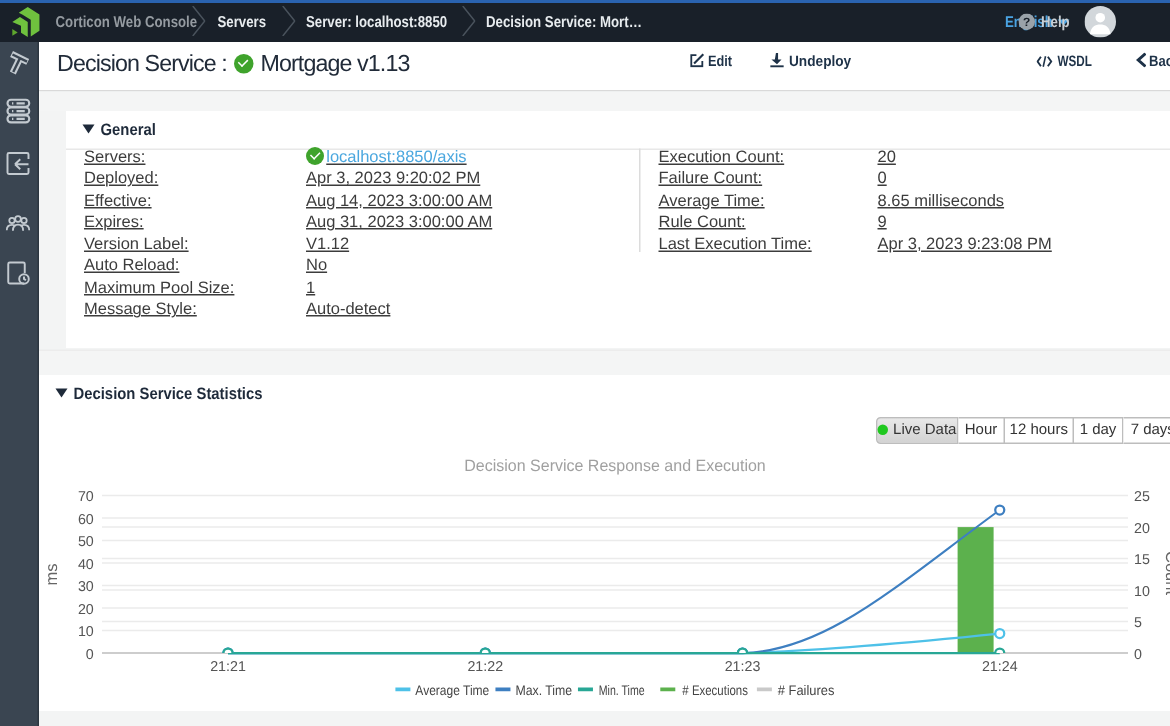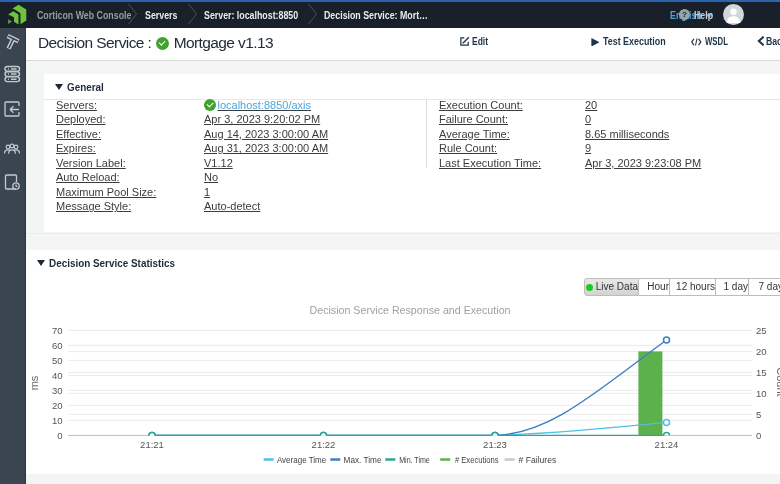--- a/index.html
+++ b/index.html
@@ -39,21 +39,21 @@
 .lchk { display:inline-block; width:12px; height:12px; border-radius:50%; background:#3fa32c; position:relative; vertical-align:-2.5px; margin-right:1.5px; }
 .lchk::after { content:""; position:absolute; left:2.6px; top:2.9px; width:5px; height:2.6px; border-left:1.6px solid #fff; border-bottom:1.6px solid #fff; transform:rotate(-45deg); }
 .link { color:#4aa7df; }
 
 #band { position:absolute; left:26px; top:232.5px; width:754px; height:17px; background:#f4f5f5; border-top:1px solid #ececec; }
 
 #stats { position:absolute; left:26px; top:249.5px; width:780px; height:224.5px; background:#fff; }
 #statshead { position:absolute; left:11px; top:7.5px; }
 
 #bgroup { position:absolute; left:558px; top:28.5px; height:18px; display:flex; font-size:10px; color:#333; }
-.bseg { height:18px; line-height:16px; border:1px solid #bdbdbd; border-left:none; background:#fff; text-align:right; white-space:nowrap; }
+.bseg { height:18px; line-height:16px; border:1px solid #bdbdbd; border-left:none; background:#fff; text-align:center; white-space:nowrap; }
 .bseg.first { border-left:1px solid #bdbdbd; border-radius:3px 0 0 3px; background:linear-gradient(#e8e8e8,#d3d3d3); }
 .bseg.last { border-radius:0 3px 3px 0; }
 .gdot { display:inline-block; width:7px; height:7px; border-radius:50%; background:#1fc81f; margin-right:3px; vertical-align:-0.5px; }
 
 </style>
 </head>
 <body>
 
 <div id="topbar">
   <div id="topstrip"></div>
@@ -122,24 +122,25 @@
 </div>
 
 <div id="hdr">
   <div id="title">Decision Service : <span class="chk"></span> Mortgage v1.13</div>
   <div class="hbtn" style="left:433.5px">
     <svg width="10" height="10" viewBox="0 0 14 14" fill="none" stroke="#1e3248" stroke-width="1.7">
         <path d="M11.5 8 V12.8 H1.2 V2.5 H6"></path>
         <path d="M5 9 L12.4 1.6 M5 9 L3.8 10.2" stroke-width="2"></path>
       </svg><span class="bx" style="transform:scaleX(.85);margin-left:2px">Edit</span>
   </div>
-  <div class="hbtn" style="left:564.5px">
-    <svg width="8.5" height="8.5" viewBox="0 0 12 12" fill="#1e3248">
-        <path d="M0.5 0 L12 6 L0.5 12 Z"></path>
-      </svg><span class="bx" style="transform:scaleX(.89);margin-left:4px">Test Execution</span>
+  <div class="hbtn" style="left:487px">
+    <svg width="10" height="10" viewBox="0 0 14 14" fill="#1e3248">
+        <path d="M6 0.5 h2 v6 h3.2 L7 11 1.8 6.5 H5 Z"></path>
+        <rect x="0.8" y="12" width="12.4" height="2"></rect>
+      </svg><span class="bx" style="transform:scaleX(.91);margin-left:2.5px">Undeploy</span>
   </div>
   <div class="hbtn" style="left:665px">
     <svg width="10.5" height="8" viewBox="0 0 15 11" fill="none" stroke="#1e3248" stroke-width="1.8">
         <path d="M4.2 1 L1 5.5 L4.2 10 M10.8 1 L14 5.5 L10.8 10"></path>
         <path d="M8.6 0.5 L6.4 10.5" stroke-width="1.5"></path>
       </svg><span class="bx" style="transform:scaleX(.78);margin-left:3px">WSDL</span>
   </div>
   <div class="hbtn" style="left:730.5px">
     <svg width="7.5" height="10" viewBox="0 0 9 12" fill="none" stroke="#1e3248" stroke-width="2.4">
         <path d="M8 0.8 L2.2 6 L8 11.2"></path>

